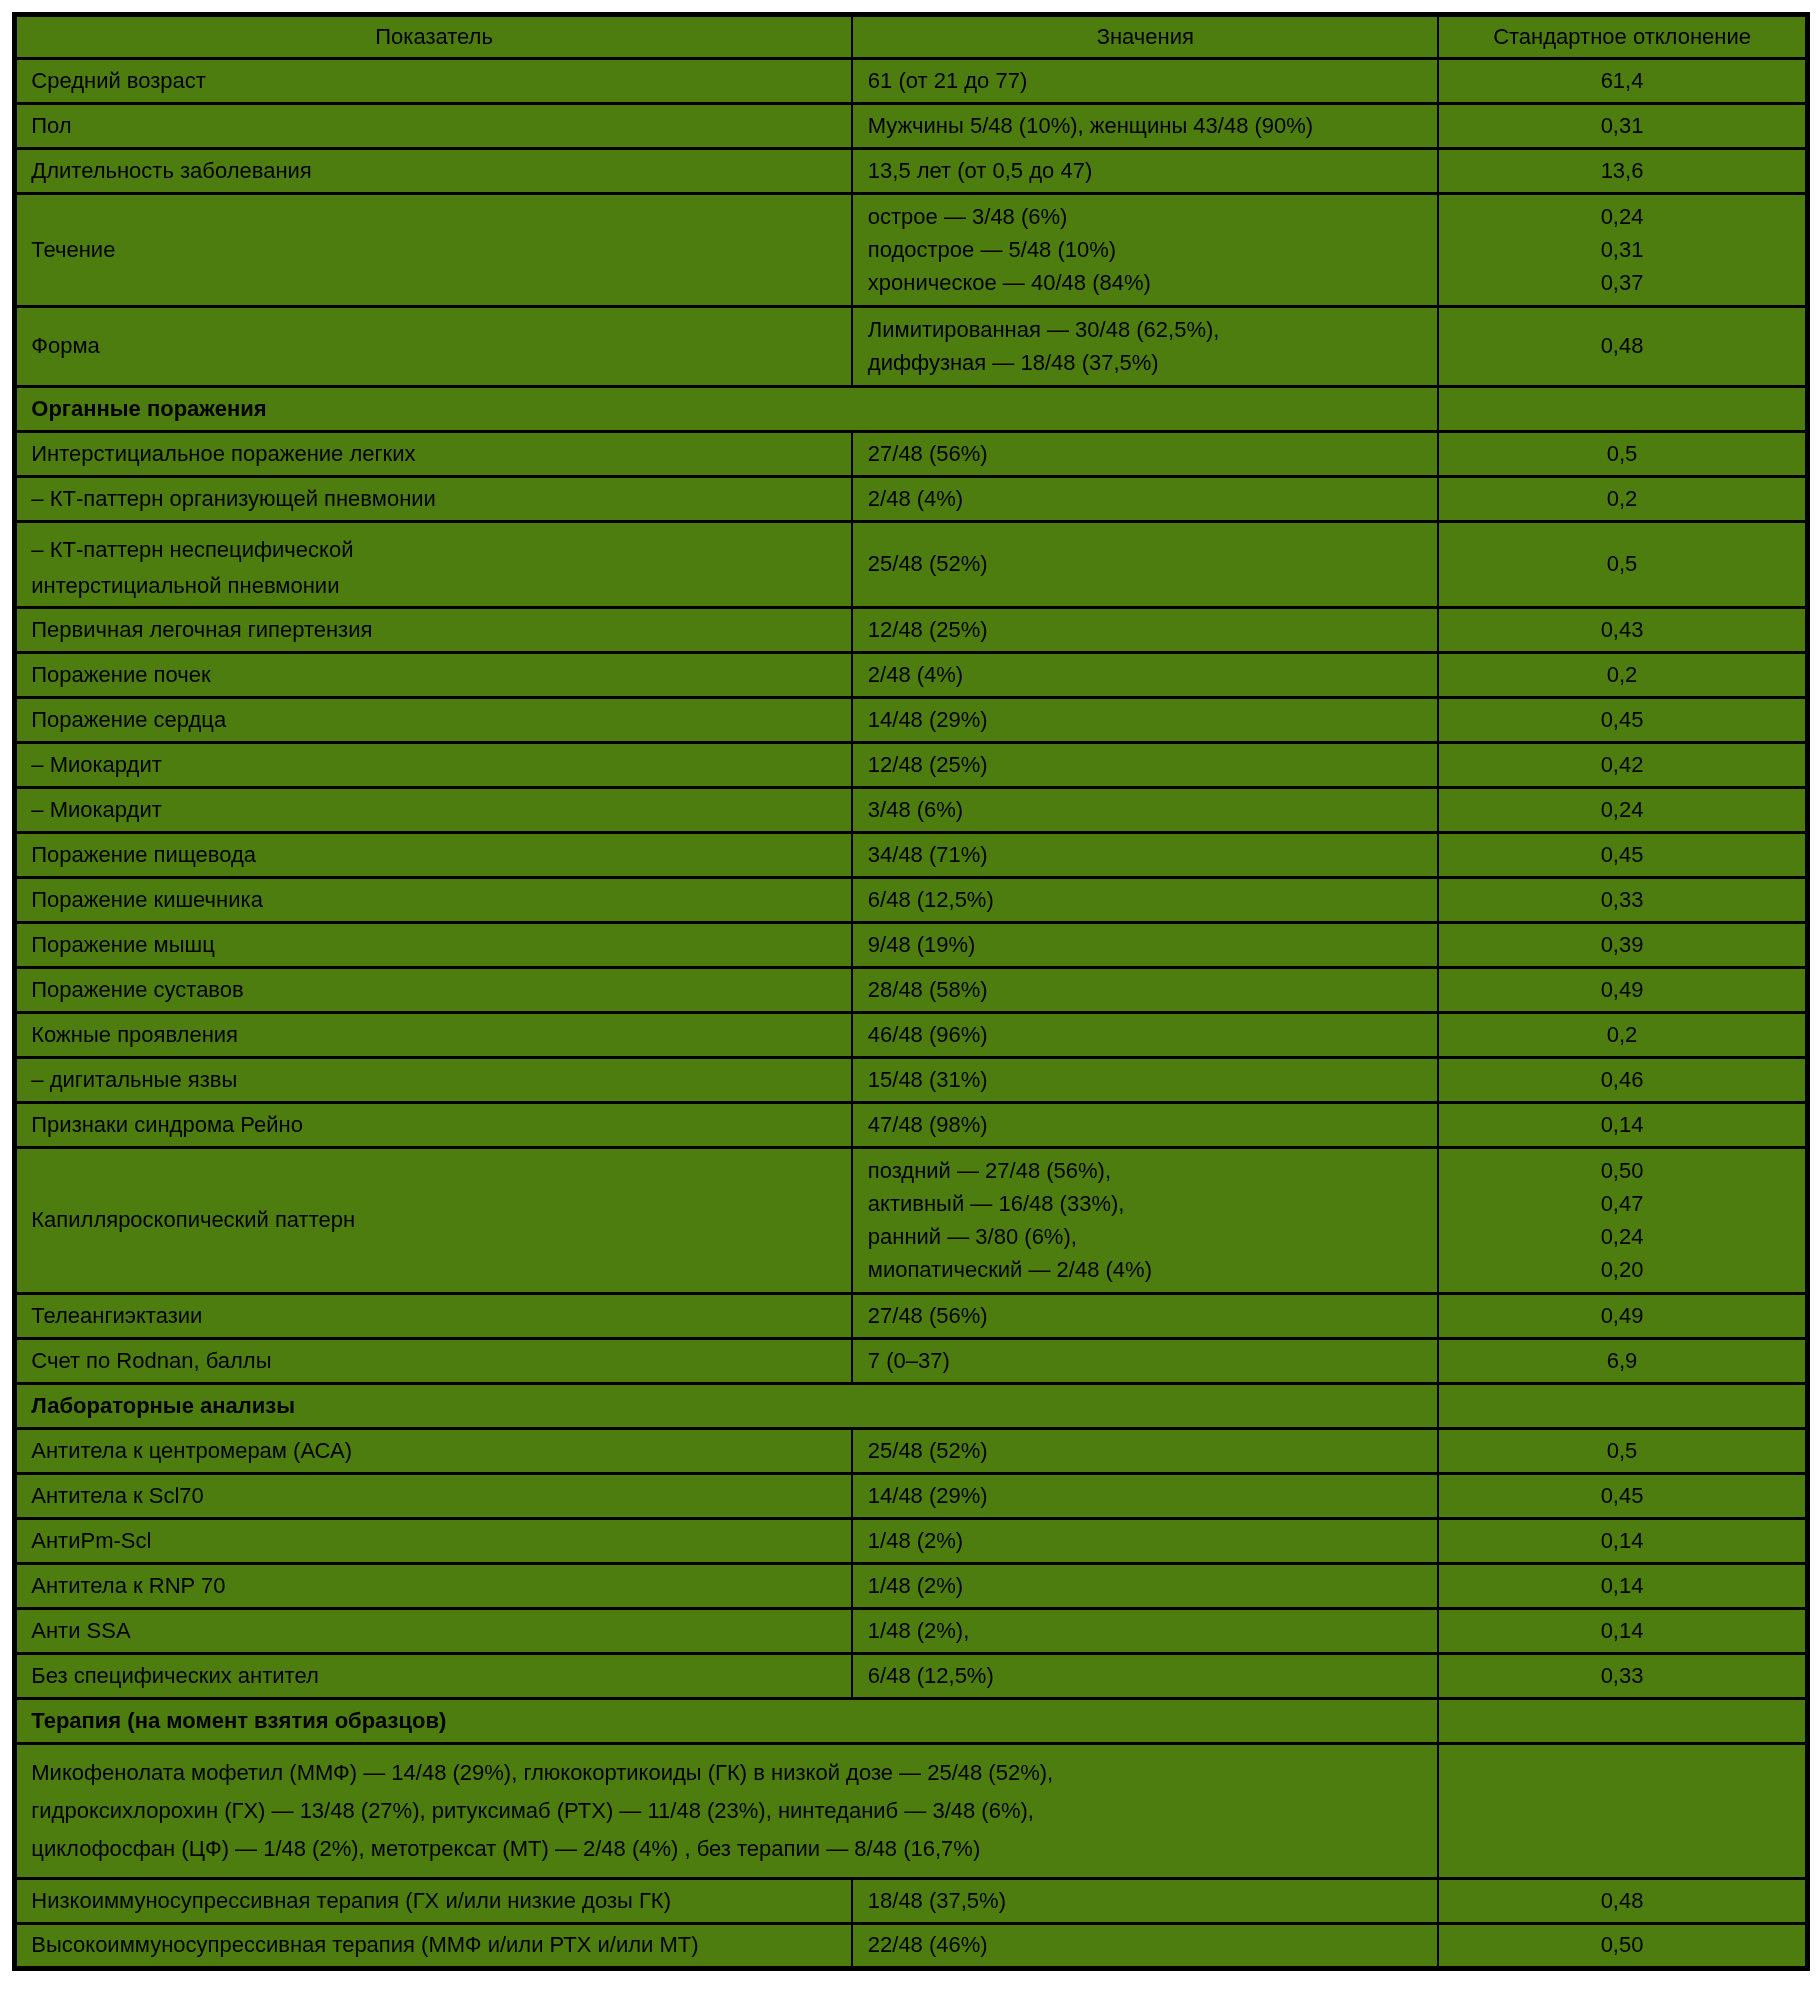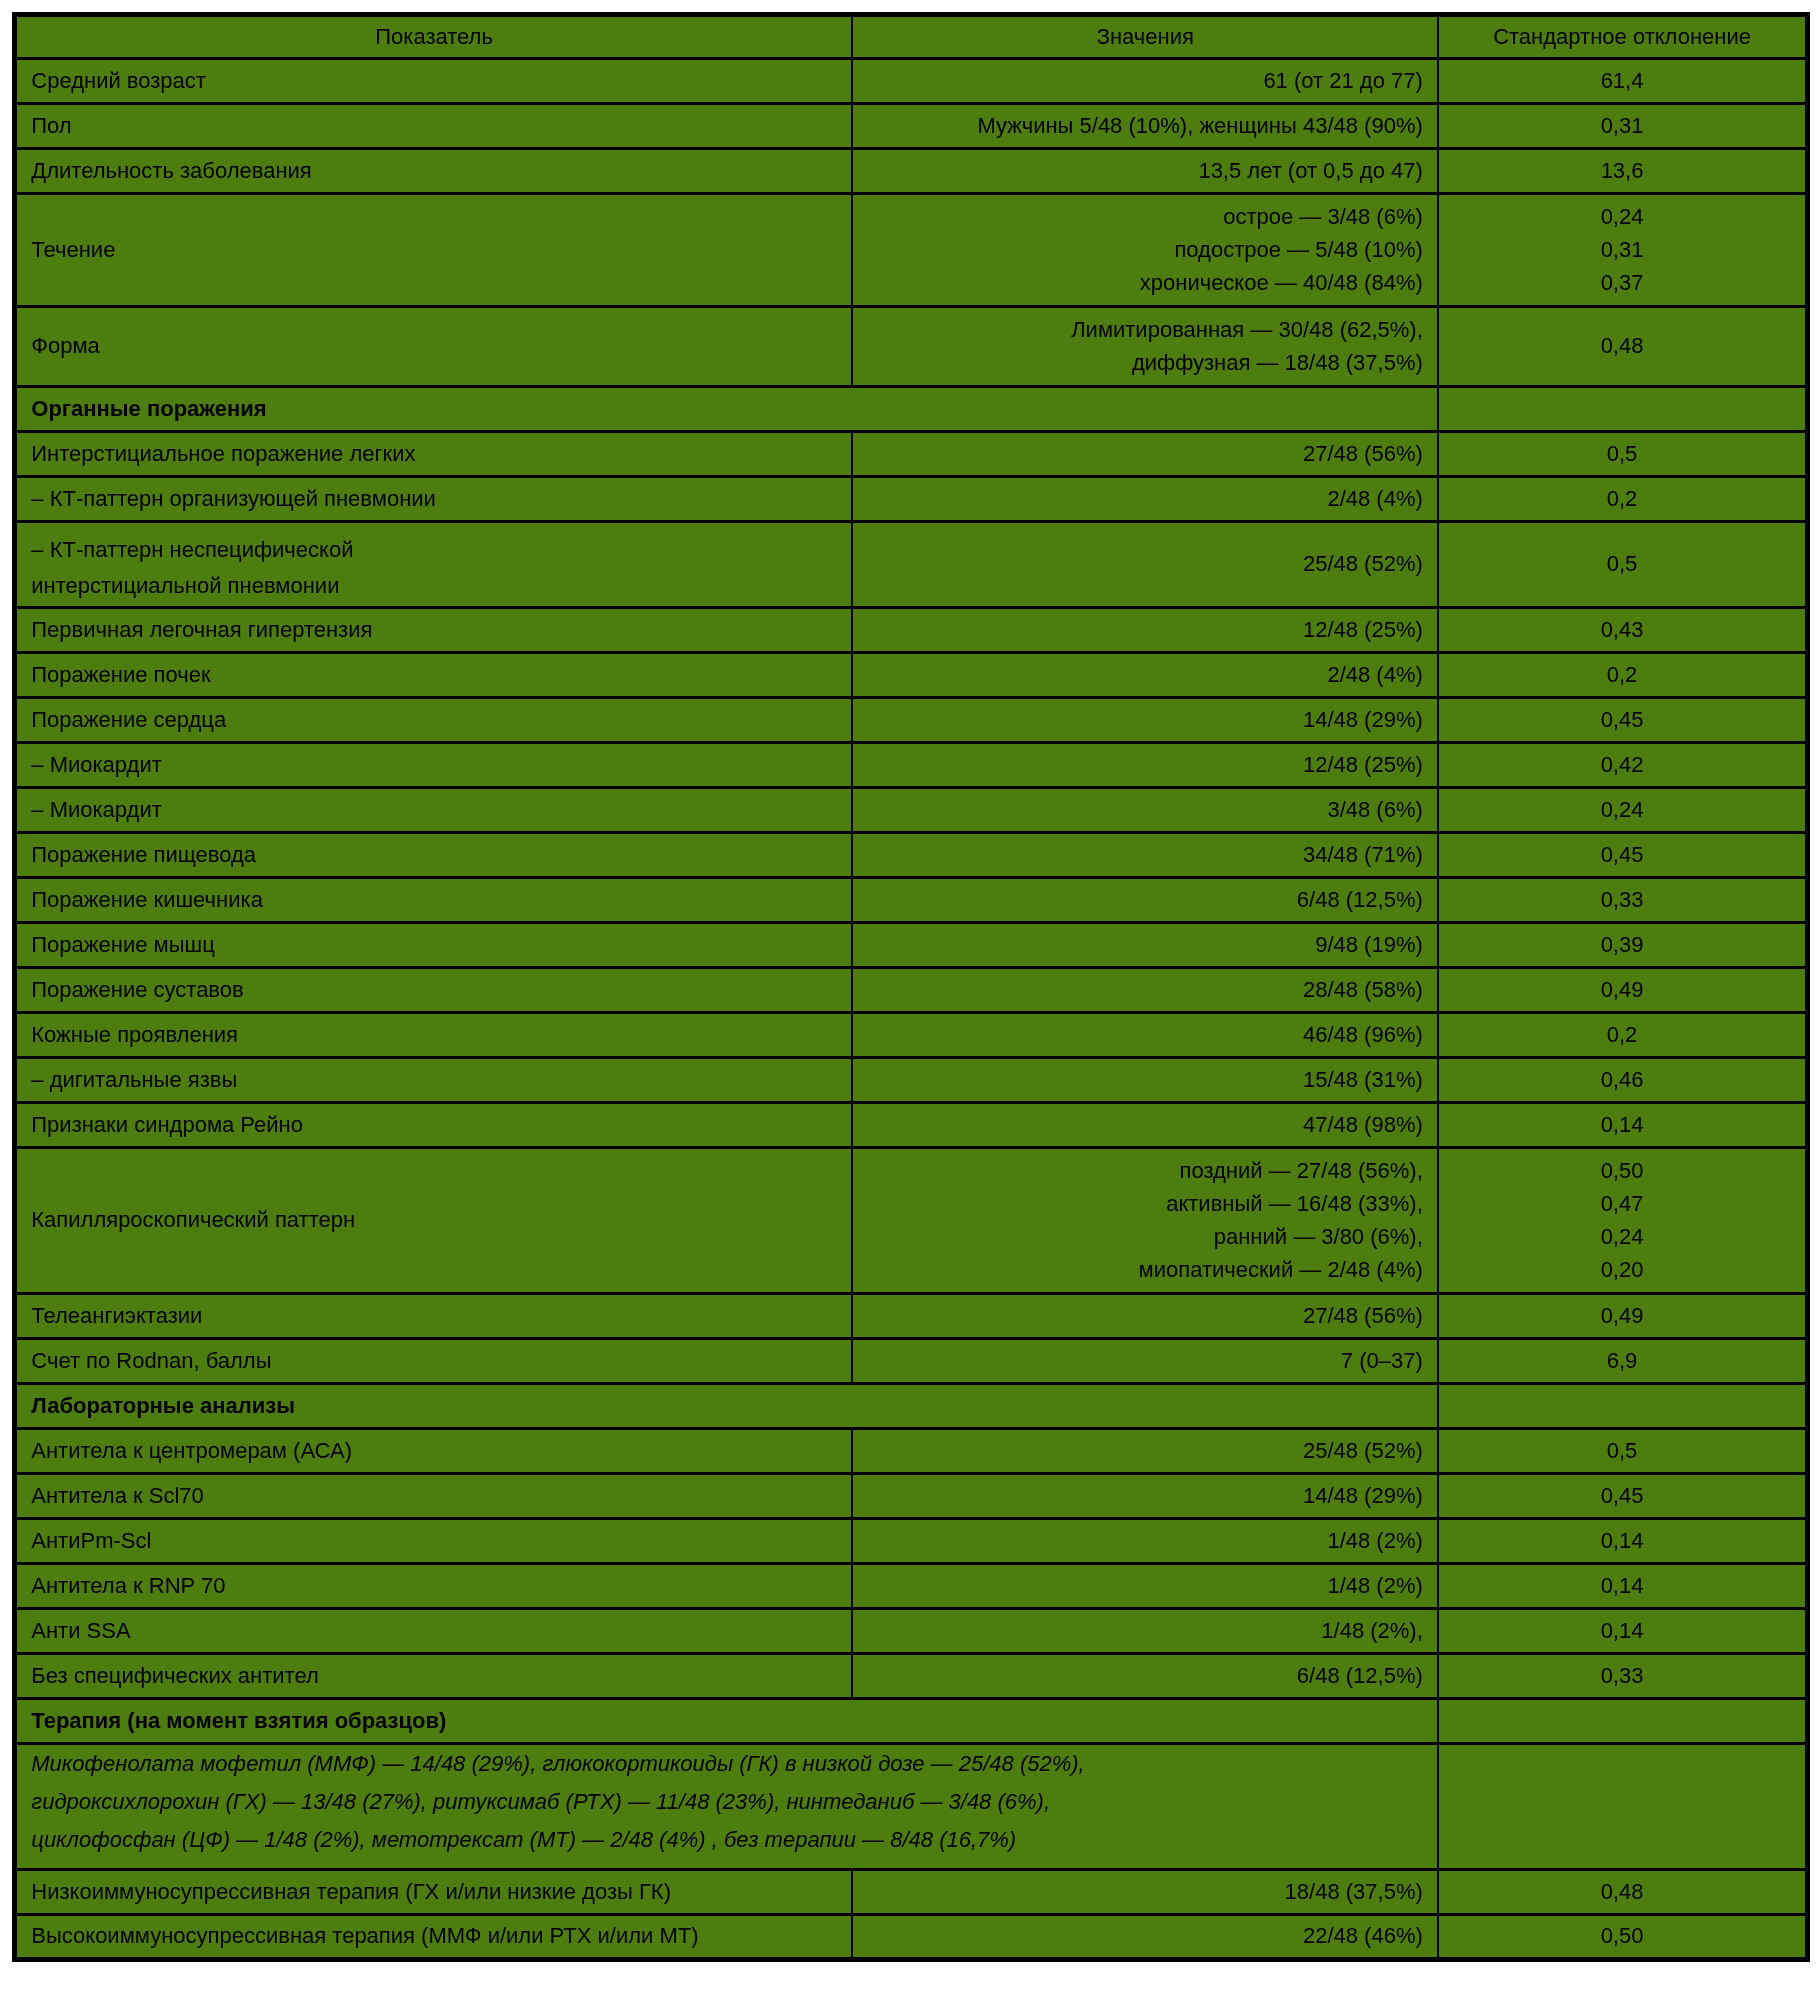--- a/index.html
+++ b/index.html
@@ -33,27 +33,27 @@
     overflow: hidden;
   }
   .char-table thead tr { height: 44px; }
   .char-table tbody tr { height: 45px; }
   .char-table th {
     font-weight: normal;
     text-align: center;
     padding: 3.6px 9px;
   }
   td.c1 { text-align: left; }
-  td.c2 { text-align: right; }
+  td.c2 { text-align: left; }
   td.c3 { text-align: center; }
   td.bold { font-weight: bold; }
   td.lines div { line-height: 33px; }
   td.ind2 div { line-height: 28px; margin-top: 8px; }
   td.therapy div { line-height: 38px; }
-  td.therapy { padding-top: 0; padding-bottom: 9px; font-style: italic; }
+  td.therapy { padding-top: 9px; padding-bottom: 9px; }
 </style>
 </head>
 <body>
 
 <table class="char-table">
   <colgroup>
     <col style="width:838px">
     <col style="width:586px">
     <col style="width:369px">
   </colgroup>

